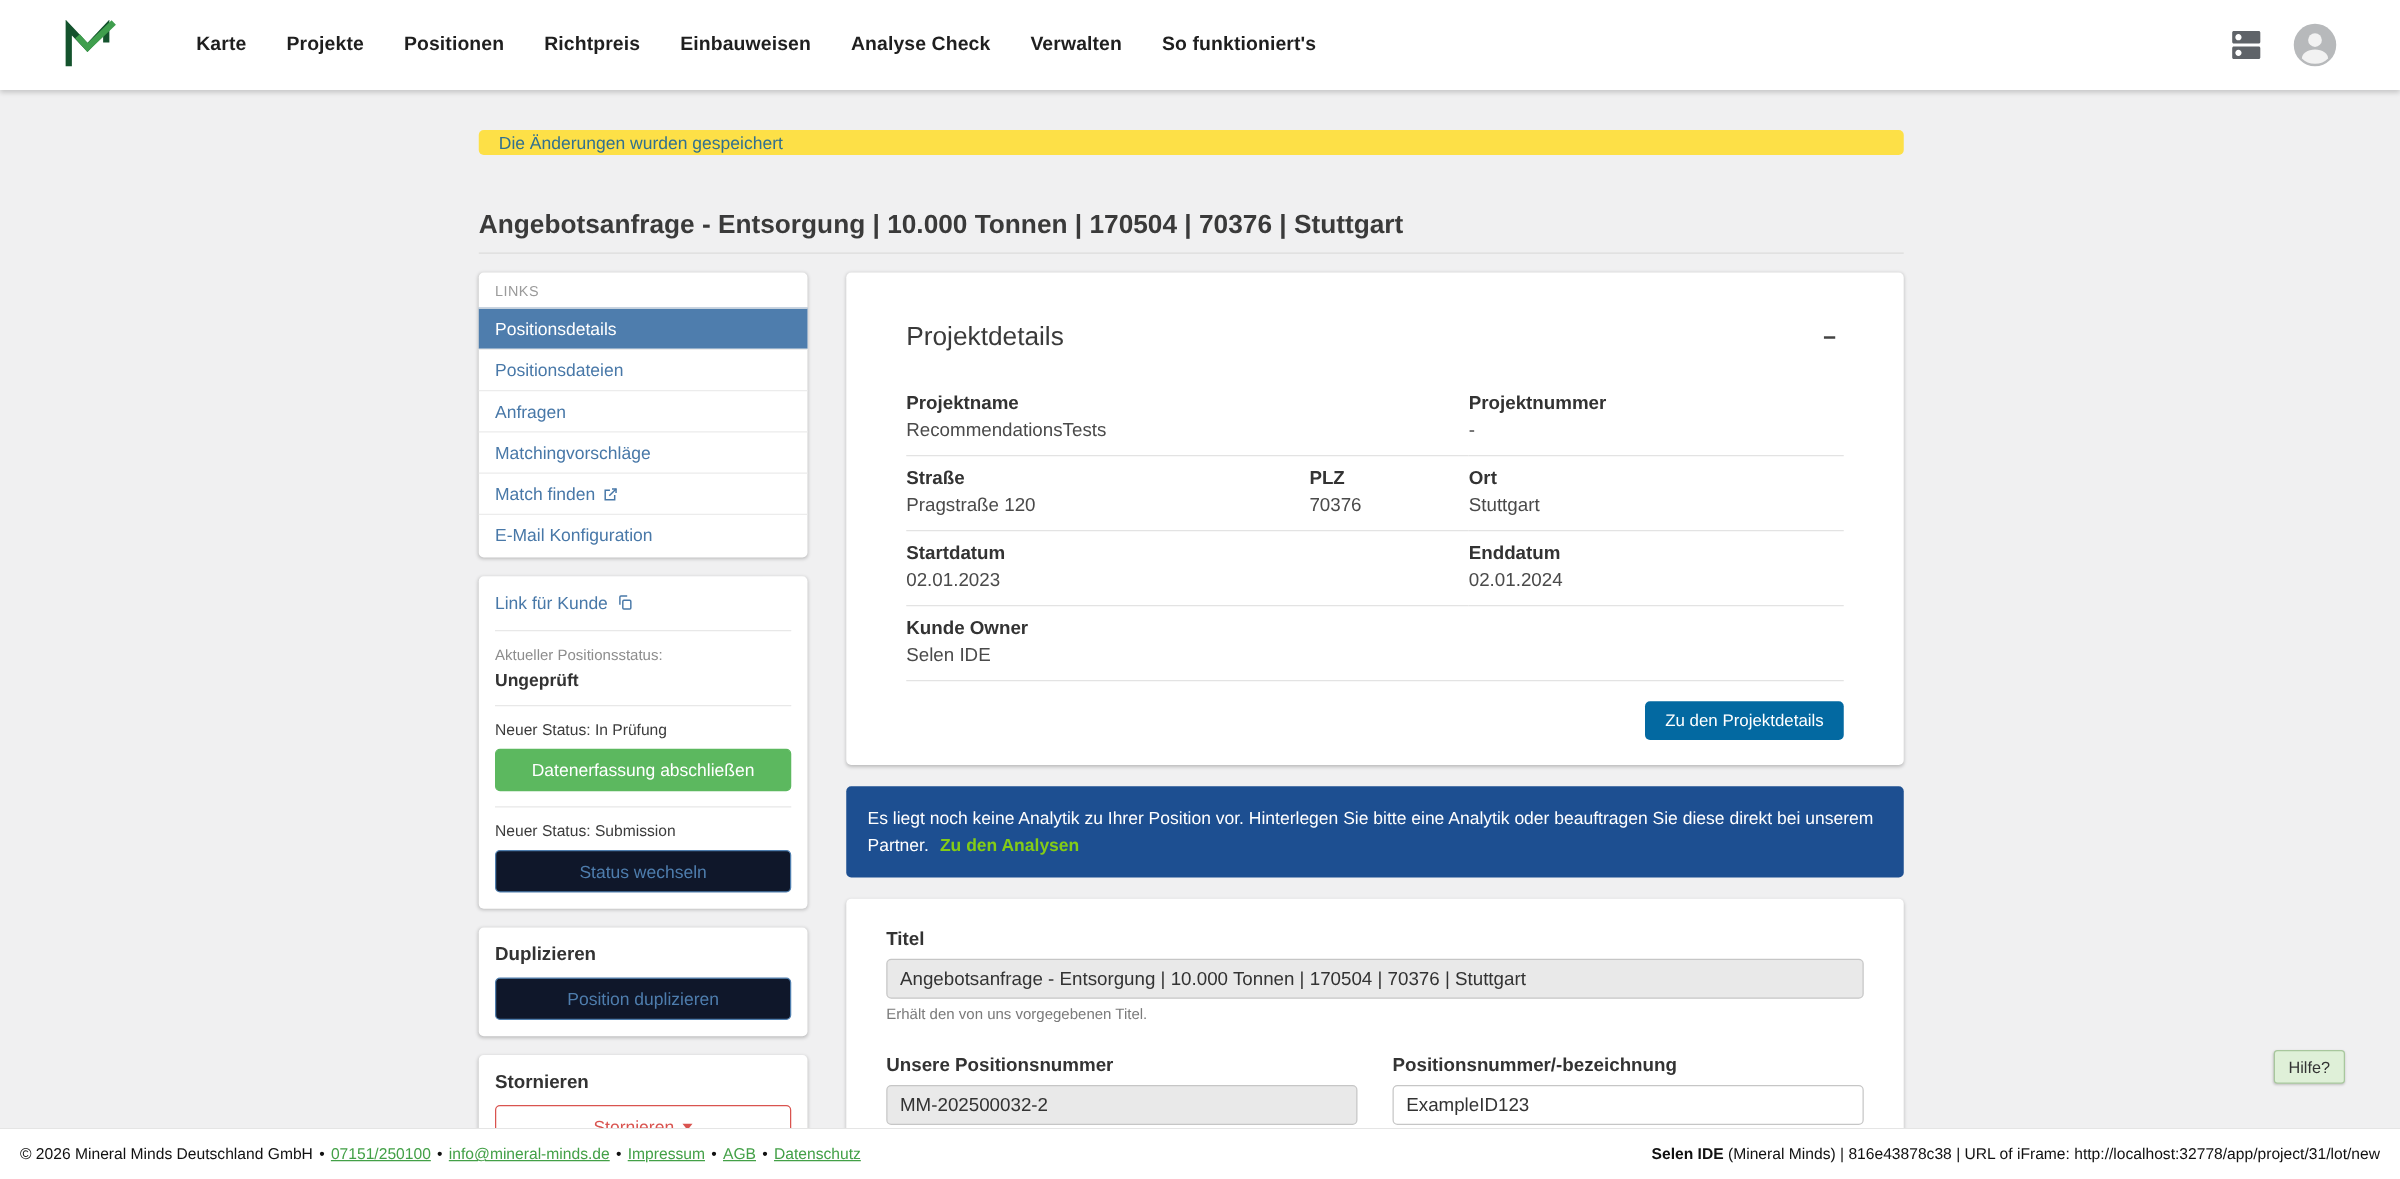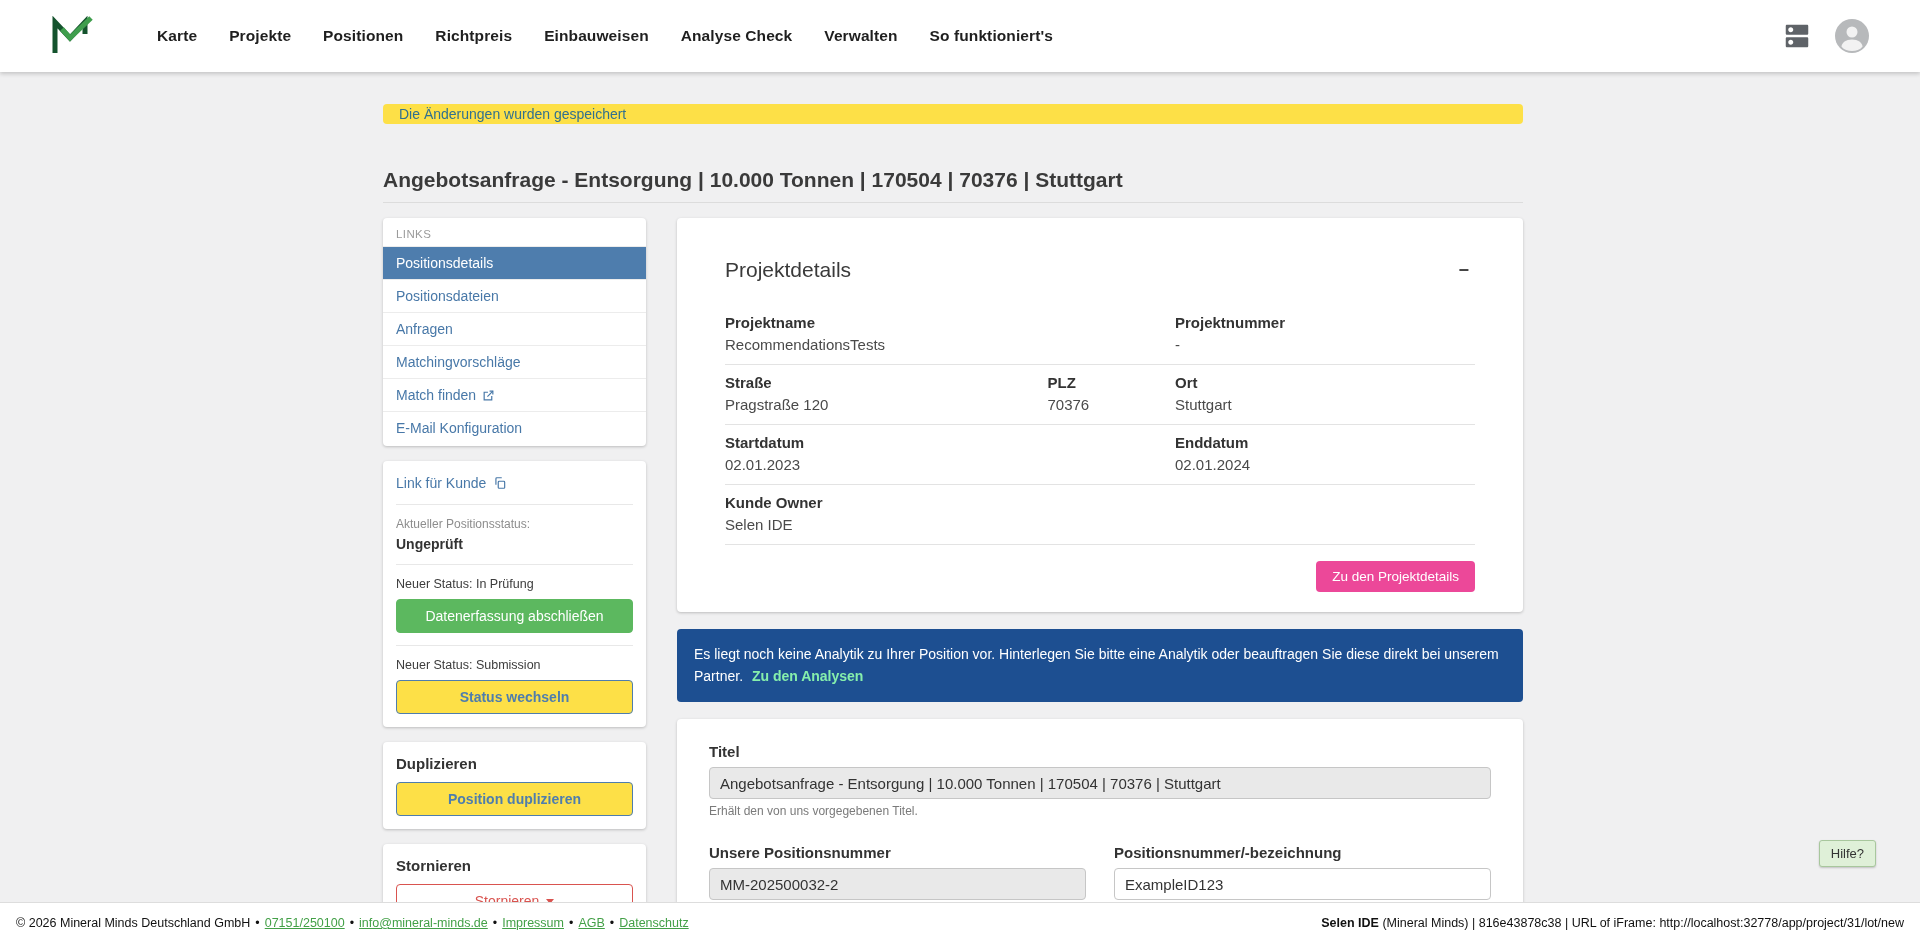--- a/index.html
+++ b/index.html
@@ -51,21 +51,21 @@
   .muted-label { color: #8d8d8d; font-size: 12px; }
   .status-value { font-weight: 700; font-size: 14px; color: #333; margin-top: 5px; }
   .new-status { font-size: 12.5px; color: #3c3c3c; margin-bottom: 8px; }
   .new-status b { font-weight: 400; }
 
   .btn {
     display: block; width: 100%; border-radius: 4px; font-family: inherit;
     font-size: 14px; padding: 8px 0; text-align: center; cursor: pointer;
   }
   .btn-green { background: #5cb85f; border: 1px solid #5cb85f; color: #fff; }
-  .btn-outline-blue { background: #fde047; border: 1px solid #4e7dad; color: #4e7dad; font-weight: bold; }
+  .btn-outline-blue { background: #0f172a; border: 1px solid #4e7dad; color: #4e7dad; }
   .btn-outline-red { background: #fff; border: 1px solid #d9534f; color: #d9534f; }
   .card-heading { font-size: 15px; font-weight: 700; color: #333; margin-bottom: 10px; }
   .caret {
     display: inline-block; margin-left: 7px; vertical-align: 2px;
     border-left: 4px solid transparent; border-right: 4px solid transparent; border-top: 5px solid currentColor;
   }
 
   
   .main-col { flex: 1; display: flex; flex-direction: column; gap: 17px; min-width: 0; }
 
@@ -74,24 +74,24 @@
   .project-title { font-size: 21px; font-weight: 400; color: #3a3a3a; }
   .collapse-btn { border: none; background: none; font-size: 18px; font-weight: 700; color: #444; cursor: pointer; padding: 2px 6px; }
 
   .pd-grid { display: grid; grid-template-columns: 43% 17% 40%; }
   .pd-cell { border-bottom: 1px solid #e3e3e3; padding: 9px 0 11px; }
   .span2 { grid-column: span 2; }
   .span3 { grid-column: span 3; }
   .pd-label { font-size: 15px; font-weight: 700; color: #333; margin-bottom: 5px; }
   .pd-value { font-size: 15px; color: #4a4a4a; }
   .project-footer { display: flex; justify-content: flex-end; margin-top: 16px; }
-  .btn-blue { background: #ec4899; color: #fff; border: none; border-radius: 4px; padding: 8px 16px; font-size: 13.5px; font-family: inherit; cursor: pointer; }
+  .btn-blue { background: #0369a1; color: #fff; border: none; border-radius: 4px; padding: 8px 16px; font-size: 13.5px; font-family: inherit; cursor: pointer; }
 
   .banner { background: #1d4f91; color: #fff; border-radius: 4px; padding: 15px 17px; font-size: 14px; line-height: 1.55; }
-  .banner-link { color: #86efac; font-weight: 700; text-decoration: none; margin-left: 5px; cursor: pointer; }
+  .banner-link { color: #84cc16; font-weight: 700; text-decoration: none; margin-left: 5px; cursor: pointer; }
 
   .form-card { padding: 24px 32px 60px; }
   .field-label { font-size: 15px; font-weight: 700; color: #333; margin-bottom: 7px; }
   .text-input {
     width: 100%; border: 1px solid #c6c6c6; border-radius: 4px; padding: 6px 10px;
     font-size: 15px; font-family: inherit; color: #333; background: #fff; height: 32px;
   }
   .text-input:disabled { background: #e9e9e9; color: #333; }
   .field-help { font-size: 12px; color: #7a7a7a; margin-top: 5px; }
   .form-row { display: flex; gap: 28px; margin-top: 26px; }

